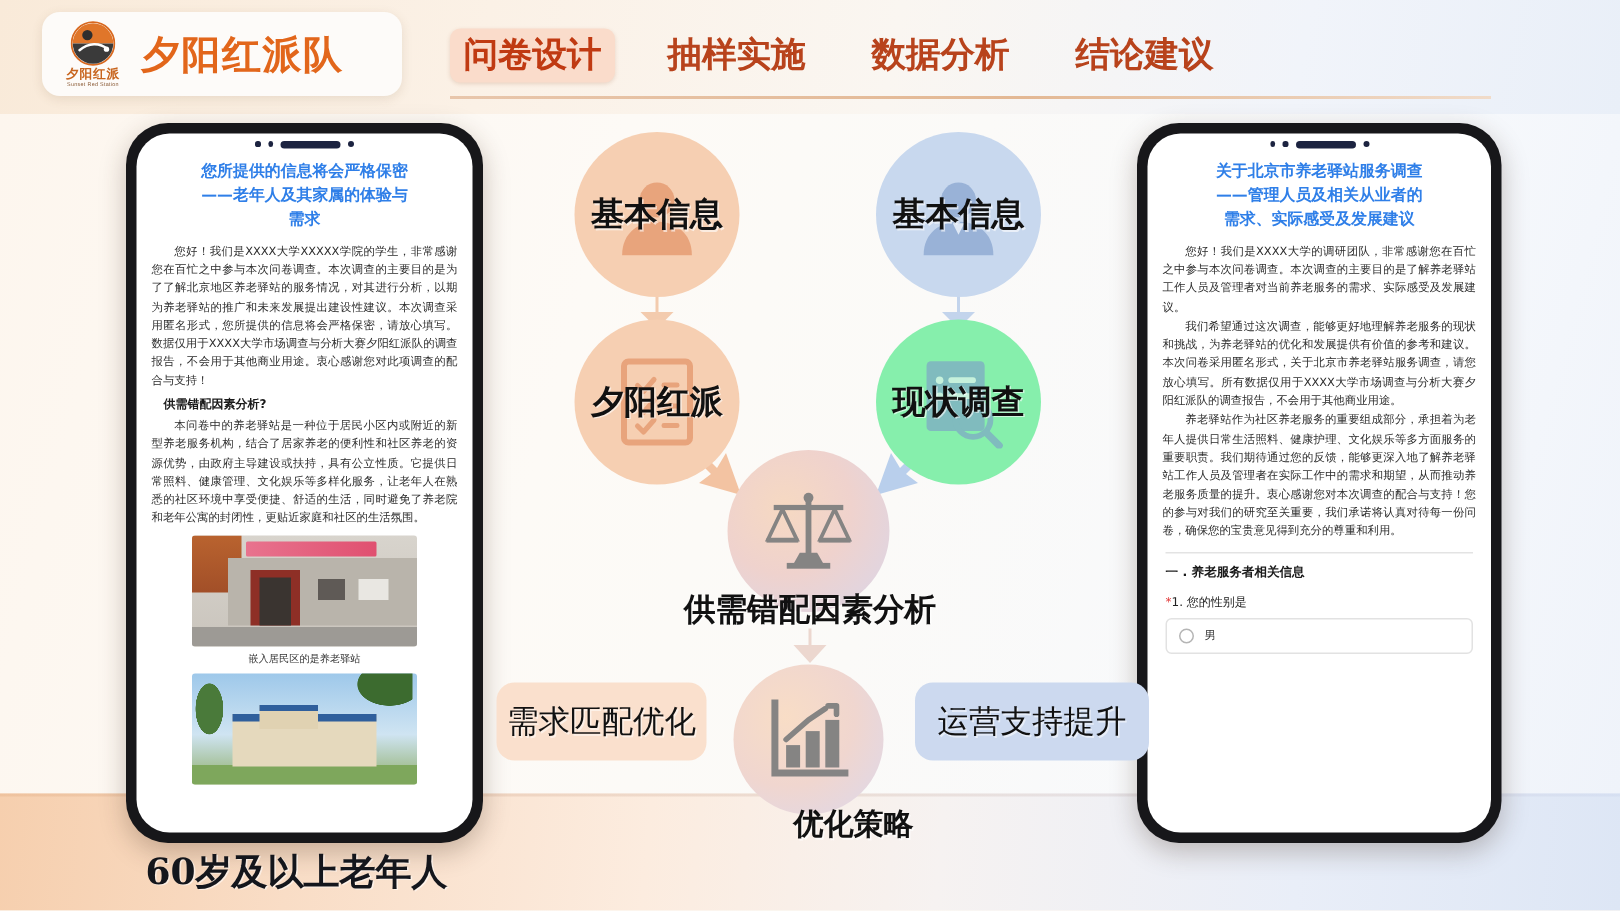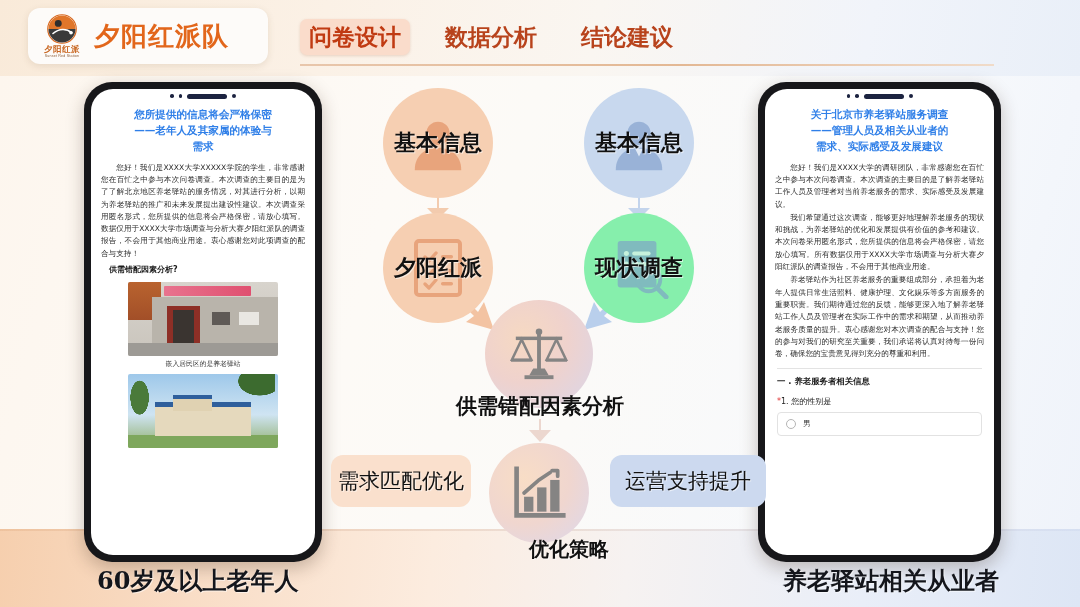--- a/index.html
+++ b/index.html
@@ -141,20 +141,21 @@
         <circle cx="32" cy="25" r="2.4" fill="#ffffff"></circle>
       </svg>
       <div class="logo-cn">夕阳红派</div>
       <div class="logo-en">Sunset Red Station</div>
     </div>
     <div class="logo-title">夕阳红派队</div>
   </div>
 
   <nav class="nav">
     <div class="nav-item active">问卷设计</div>
+    <div class="nav-item">抽样实施</div>
     <div class="nav-item">数据分析</div>
     <div class="nav-item">结论建议</div>
   </nav>
   <div class="nav-rule"></div>
 
   <div class="phone phone-left">
     <div class="screen">
       <div class="notch">
         <span class="nd small"></span>
         <span class="nd small"></span>
@@ -163,20 +164,21 @@
       </div>
       <div class="screen-body">
         <div class="q-title">
           <span class="t2">您所提供的信息将会严格保密</span>
           <span class="t2">——老年人及其家属的体验与</span>
           <span class="t2">需求</span>
         </div>
         <div class="q-body">
           <p>您好！我们是XXXX大学XXXXX学院的学生，非常感谢您在百忙之中参与本次问卷调查。本次调查的主要目的是为了了解北京地区养老驿站的服务情况，对其进行分析，以期为养老驿站的推广和未来发展提出建设性建议。本次调查采用匿名形式，您所提供的信息将会严格保密，请放心填写。数据仅用于XXXX大学市场调查与分析大赛夕阳红派队的调查报告，不会用于其他商业用途。衷心感谢您对此项调查的配合与支持！</p>
           <div class="q-sub">供需错配因素分析?</div>
+          <p>本问卷中的养老驿站是一种位于居民小区内或附近的新型养老服务机构，结合了居家养老的便利性和社区养老的资源优势，由政府主导建设或扶持，具有公立性质。它提供日常照料、健康管理、文化娱乐等多样化服务，让老年人在熟悉的社区环境中享受便捷、舒适的生活，同时避免了养老院和老年公寓的封闭性，更贴近家庭和社区的生活氛围。</p>
         </div>
         <div class="photo ph1">
           <span class="sky"></span>
             <span class="wall"></span>
             <span class="banner"></span>
           <span class="door"></span>
             <span class="doorin"></span>
             <span class="w1"></span>
           <span class="w2"></span>
             <span class="ground"></span>
@@ -203,36 +205,35 @@
         <span class="nd"></span>
       </div>
       <div class="screen-body">
         <div class="q-title">
           <span class="t2">关于北京市养老驿站服务调查</span>
           <span class="t2">——管理人员及相关从业者的</span>
           <span class="t2">需求、实际感受及发展建议</span>
         </div>
         <div class="q-body">
           <p>您好！我们是XXXX大学的调研团队，非常感谢您在百忙之中参与本次问卷调查。本次调查的主要目的是了解养老驿站工作人员及管理者对当前养老服务的需求、实际感受及发展建议。</p>
-          <p>我们希望通过这次调查，能够更好地理解养老服务的现状和挑战，为养老驿站的优化和发展提供有价值的参考和建议。本次问卷采用匿名形式，您所提供的信息将会严格保密，请您放心填写。所有数据仅用于XXXX大学市场调查与分析大赛夕阳红派队的调查报告，不会用于其他商业用途。</p>
+          <p>我们希望通过这次调查，能够更好地理解养老服务的现状和挑战，为养老驿站的优化和发展提供有价值的参考和建议。本次问卷采用匿名形式，关于北京市养老驿站服务调查，请您放心填写。所有数据仅用于XXXX大学市场调查与分析大赛夕阳红派队的调查报告，不会用于其他商业用途。</p>
           <p>养老驿站作为社区养老服务的重要组成部分，承担着为老年人提供日常生活照料、健康护理、文化娱乐等多方面服务的重要职责。我们期待通过您的反馈，能够更深入地了解养老驿站工作人员及管理者在实际工作中的需求和期望，从而推动养老服务质量的提升。衷心感谢您对本次调查的配合与支持！您的参与对我们的研究至关重要，我们承诺将认真对待每一份问卷，确保您的宝贵意见得到充分的尊重和利用。</p>
         </div>
         <div class="divider"></div>
         <div class="sec-title">一 . 养老服务者相关信息</div>
         <div class="q-item">
           <span class="req">*</span><span>1. 您的性别是</span>
         </div>
         <div class="opt-box">
           <span class="radio"></span>
           <span class="opt-label">男</span>
         </div>
       </div>
     </div>
   </div>
-  <div class="caption cap-right">养老驿站相关从业者</div>
 
   <svg class="arrow" style="left:423px;top:196px;width:30px;height:24px;">
     <path d="M14,0 L14,12 L4,12 L15,23 L26,12 L16,12 L16,0 Z" fill="#f3cbae"></path>
   </svg>
   <svg class="arrow" style="left:624px;top:196px;width:30px;height:24px;">
     <path d="M14,0 L14,12 L4,12 L15,23 L26,12 L16,12 L16,0 Z" fill="#c3d4ec"></path>
   </svg>
   <svg class="arrow" style="left:452px;top:286px;width:70px;height:58px;">
     <path d="M2,2 L26,26 L32,16 L42,44 L14,36 L22,30 L0,8 Z" fill="#f3c3a2"></path>
   </svg>

